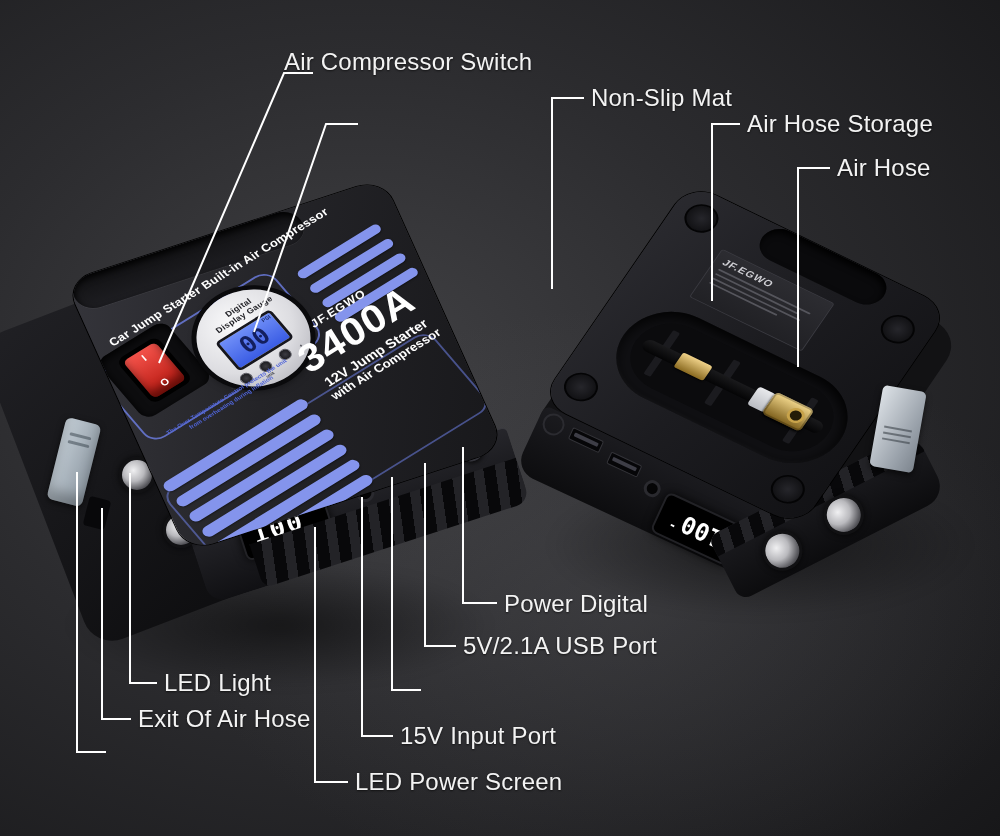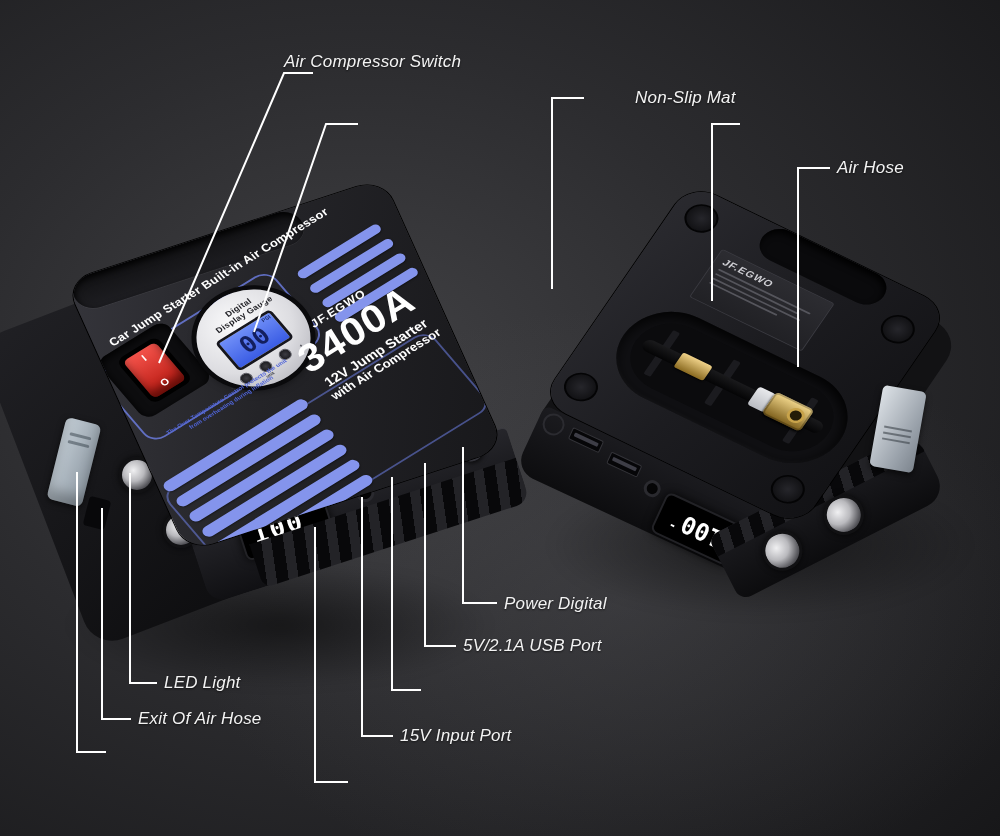--- a/index.html
+++ b/index.html
@@ -18,22 +18,22 @@
   }
   .stage{
     position:relative;width:1000px;height:836px;overflow:hidden;
     background:
       radial-gradient(ellipse 620px 420px at 62% 72%, rgba(90,90,94,.30), rgba(0,0,0,0) 70%),
       radial-gradient(ellipse 900px 700px at 36% 44%, #414144 0%, #2c2c2f 45%, #161618 100%);
   }
   .shadow{position:absolute;border-radius:50%;filter:blur(6px);}
   
   .callout{
-    position:absolute;color:var(--label-text);font-size:17px;line-height:24px;
-    white-space:nowrap;letter-spacing:.2px;text-shadow:0 1px 2px rgba(0,0,0,.6);font-style:italic;
+    position:absolute;color:var(--label-text);font-size:24px;line-height:24px;
+    white-space:nowrap;letter-spacing:.2px;text-shadow:0 1px 2px rgba(0,0,0,.6);
   }
   #leaders{position:absolute;left:0;top:0;z-index:40;pointer-events:none;}
   #leaders polyline{fill:none;stroke:#fff;stroke-width:2;}
   
   .slab{position:absolute;border-radius:34px;background:#121214;}
   .strip{position:absolute;transform-origin:0 0;}
   .usb{position:absolute;background:#060608;border:1px solid #333338;border-radius:2px;}
   .usb::after{content:"";position:absolute;left:3px;right:3px;top:3px;height:4px;background:#3d3d46;border-radius:1px;}
   .roundport{position:absolute;border-radius:50%;background:#050506;border:3px solid #2a2a2f;}
   .led-screen{
@@ -329,21 +329,23 @@
     <polyline points="425,463 425,646 456,646"></polyline>
     <polyline points="392,477 392,690 421,690"></polyline>
     <polyline points="362,497 362,736 393,736"></polyline>
     <polyline points="315,527 315,782 348,782"></polyline>
     <polyline points="130,473 130,683 157,683"></polyline>
     <polyline points="102,508 102,719 131,719"></polyline>
     <polyline points="77,472 77,752 106,752"></polyline>
   </svg>
 
   <div class="callout" style="left:284px;top:50px;z-index:50;">Air Compressor Switch</div>
-  <div class="callout" style="left:591px;top:86px;z-index:50;margin-left:44px;">Non-Slip Mat</div>
+  <div class="callout" style="left:591px;top:86px;z-index:50;">Non-Slip Mat</div>
+  <div class="callout" style="left:747px;top:112px;z-index:50;">Air Hose Storage</div>
   <div class="callout" style="left:837px;top:156px;z-index:50;">Air Hose</div>
   <div class="callout" style="left:504px;top:592px;z-index:50;">Power Digital</div>
   <div class="callout" style="left:463px;top:634px;z-index:50;">5V/2.1A USB Port</div>
   <div class="callout" style="left:400px;top:724px;z-index:50;">15V Input Port</div>
+  <div class="callout" style="left:355px;top:770px;z-index:50;">LED Power Screen</div>
   <div class="callout" style="left:164px;top:671px;z-index:50;">LED Light</div>
   <div class="callout" style="left:138px;top:707px;z-index:50;">Exit Of Air Hose</div>
 
 </div>
 
 </body></html>

